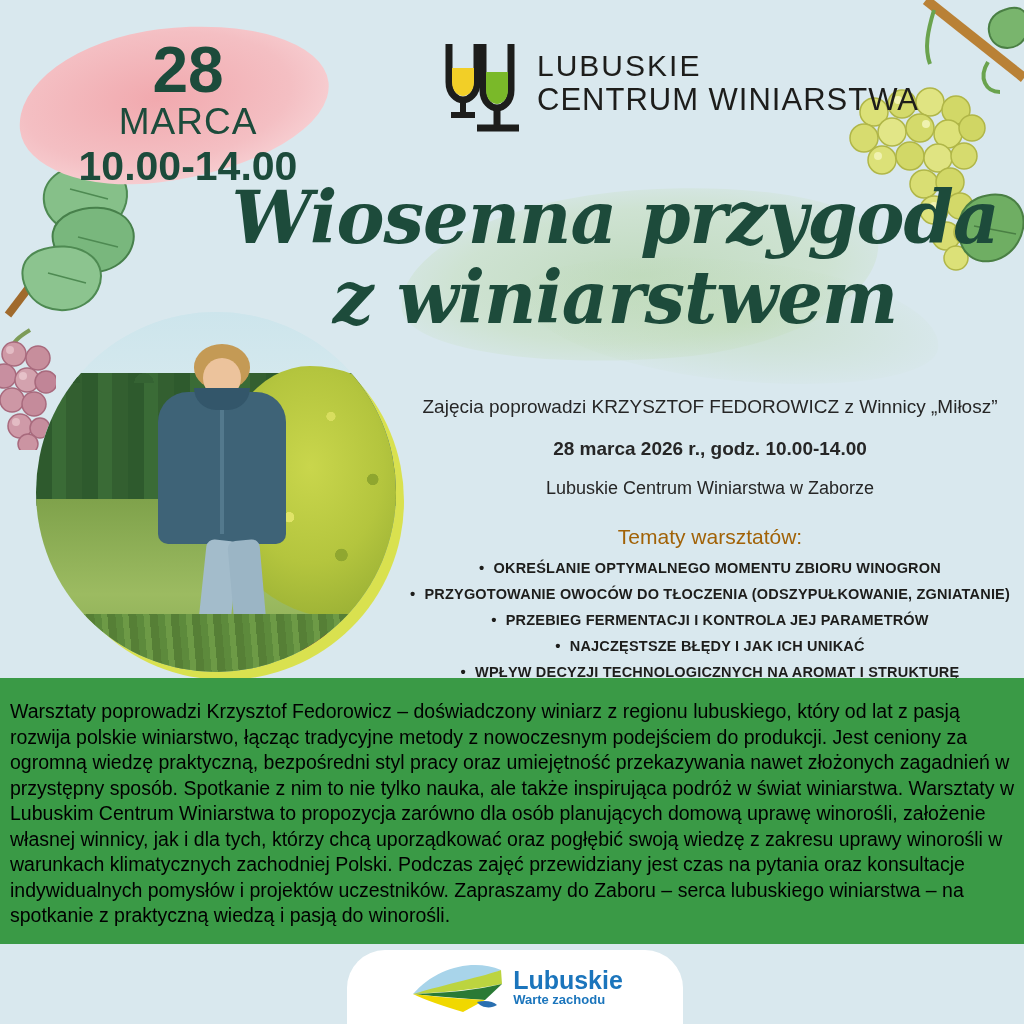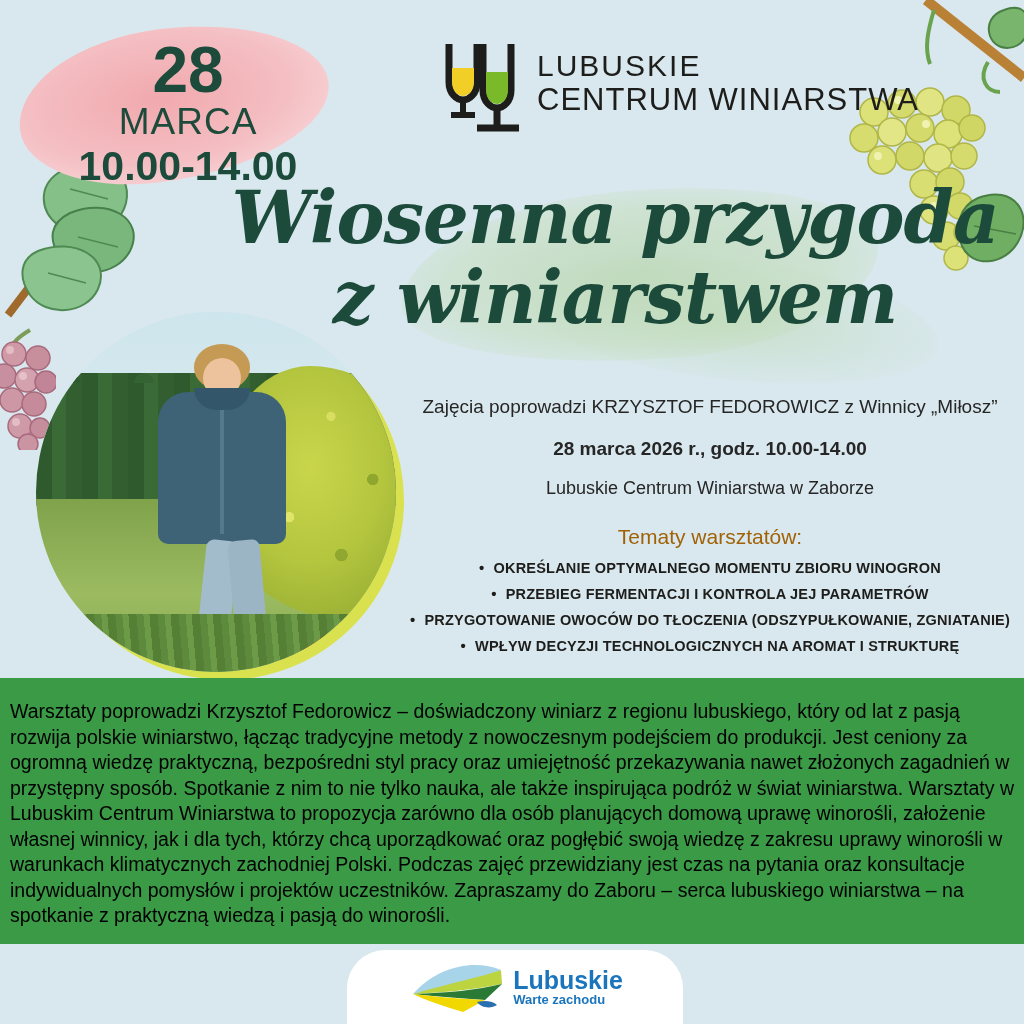--- a/index.html
+++ b/index.html
@@ -220,22 +220,23 @@
     <div class="ph-grass"></div>
   </div>
 
   <div class="details">
     <div class="details-host">Zajęcia poprowadzi KRZYSZTOF FEDOROWICZ z Winnicy „Miłosz”</div>
     <div class="details-datetime">28 marca 2026 r., godz. 10.00-14.00</div>
     <div class="details-venue">Lubuskie Centrum Winiarstwa w Zaborze</div>
     <div class="topics-heading">Tematy warsztatów:</div>
     <ul class="topics-list">
       <li>OKREŚLANIE OPTYMALNEGO MOMENTU ZBIORU WINOGRON</li>
+      <li>PRZYGOTOWANIE OWOCÓW DO TŁOCZENIA (ODSZYPUŁKOWANIE, ZGNIATANIE)</li>
       <li>PRZEBIEG FERMENTACJI I KONTROLA JEJ PARAMETRÓW</li>
-      <li>PRZYGOTOWANIE OWOCÓW DO TŁOCZENIA (ODSZYPUŁKOWANIE, ZGNIATANIE)</li>
+      <li>NAJCZĘSTSZE BŁĘDY I JAK ICH UNIKAĆ</li>
       <li>WPŁYW DECYZJI TECHNOLOGICZNYCH NA AROMAT I STRUKTURĘ</li>
     </ul>
   </div>
 
   <div class="green-block">
     <div class="green-text">Warsztaty poprowadzi Krzysztof Fedorowicz – doświadczony winiarz z regionu lubuskiego, który od lat z pasją rozwija polskie winiarstwo, łącząc tradycyjne metody z nowoczesnym podejściem do produkcji. Jest ceniony za ogromną wiedzę praktyczną, bezpośredni styl pracy oraz umiejętność przekazywania nawet złożonych zagadnień w przystępny sposób. Spotkanie z nim to nie tylko nauka, ale także inspirująca podróż w świat winiarstwa. Warsztaty w Lubuskim Centrum Winiarstwa to propozycja zarówno dla osób planujących domową uprawę winorośli, założenie własnej winnicy, jak i dla tych, którzy chcą uporządkować oraz pogłębić swoją wiedzę z zakresu uprawy winorośli w warunkach klimatycznych zachodniej Polski. Podczas zajęć przewidziany jest czas na pytania oraz konsultacje indywidualnych pomysłów i projektów uczestników. Zapraszamy do Zaboru – serca lubuskiego winiarstwa – na spotkanie z praktyczną wiedzą i pasją do winorośli.</div>
   </div>
 
   <div class="footer-card">
     <div class="footer-logo">

